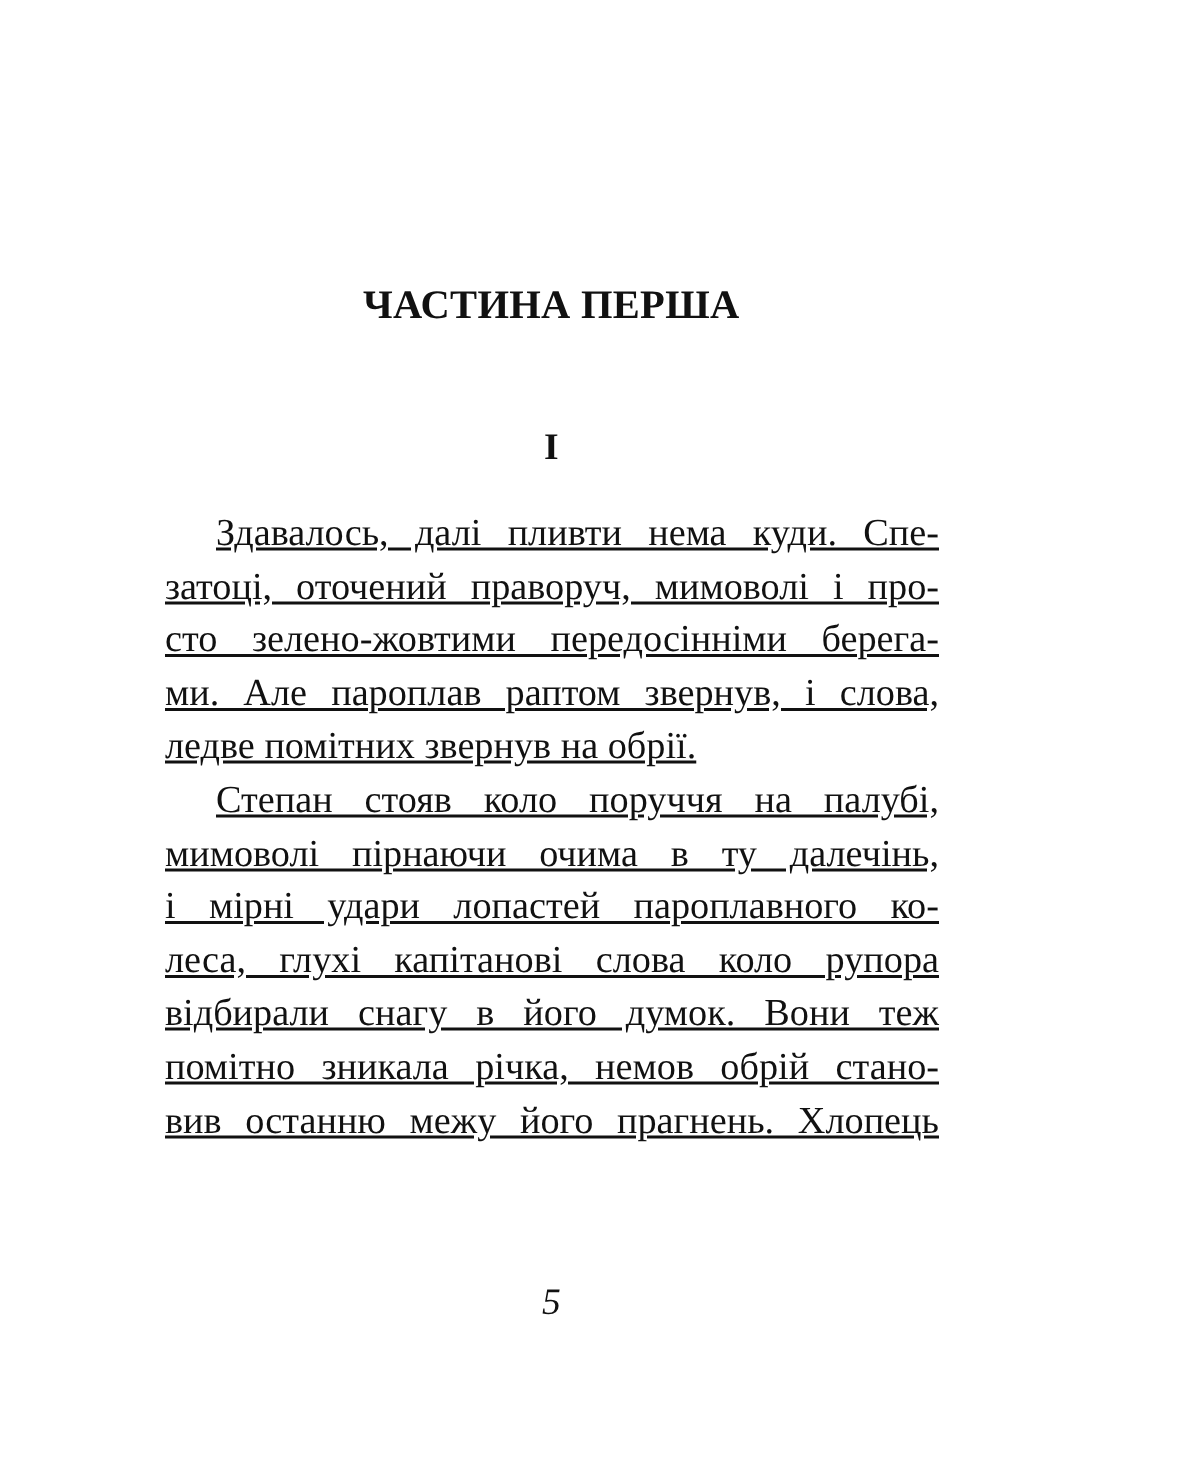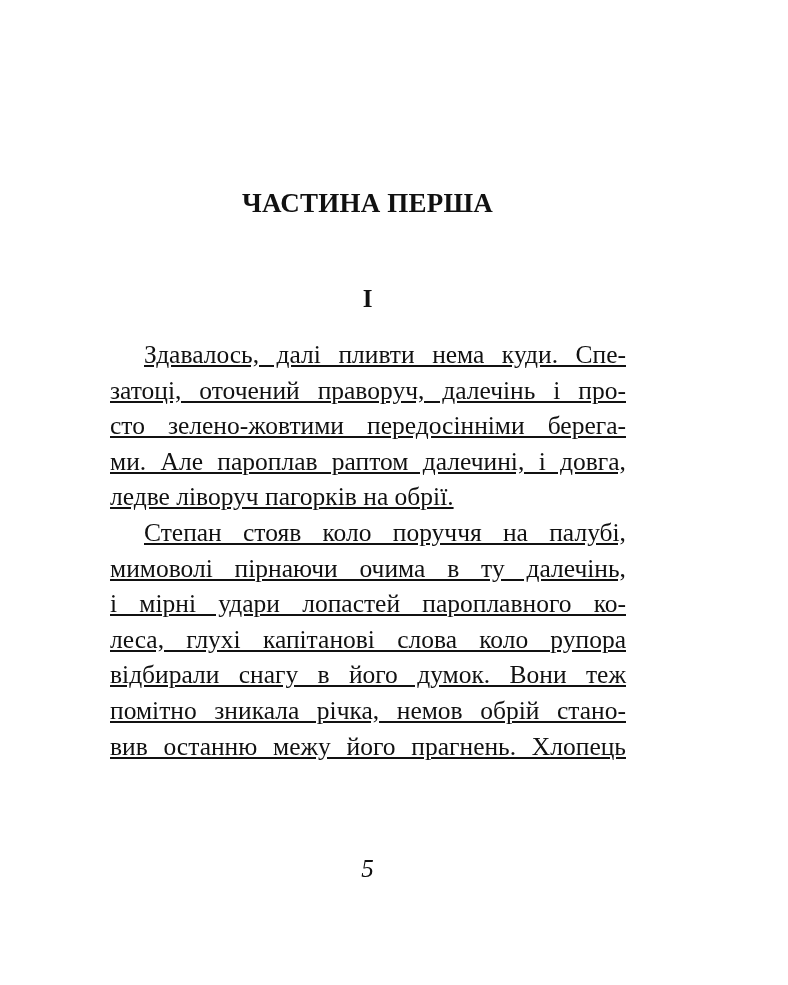--- a/index.html
+++ b/index.html
@@ -14,24 +14,24 @@
   .page-number { position: absolute; top: 855px; left: 0; width: 735px; text-align: center; font-style: italic; font-size: 25px; }
 </style>
 </head>
 <body>
 
 <div class="page">
   <div class="part-title">ЧАСТИНА ПЕРША</div>
   <div class="chapter-num">I</div>
   <div class="body" id="body">
       <span class="line indent">Здавалось, далі пливти нема куди. Спе-</span>
-      <span class="line">затоці, оточений праворуч, далечінь і про-</span>
+      <span class="line">затоці, оточений праворуч, мимоволі і про-</span>
       <span class="line">сто зелено-жовтими передосінніми берега-</span>
-      <span class="line">ми. Але пароплав раптом далечині, і довга,</span>
-      <span class="line last">ледве ліворуч пагорків на обрії.</span>
+      <span class="line">ми. Але пароплав раптом звернув, і слова,</span>
+      <span class="line last">ледве помітних звернув на обрії.</span>
       <span class="line indent">Степан стояв коло поруччя на палубі,</span>
       <span class="line">мимоволі пірнаючи очима в ту далечінь,</span>
       <span class="line">і мірні удари лопастей пароплавного ко-</span>
       <span class="line">леса, глухі капітанові слова коло рупора</span>
       <span class="line">відбирали снагу в його думок. Вони теж</span>
       <span class="line">помітно зникала річка, немов обрій стано-</span>
       <span class="line">вив останню межу його прагнень. Хлопець</span>
     </div>
   <div class="page-number">5</div>
 </div>

